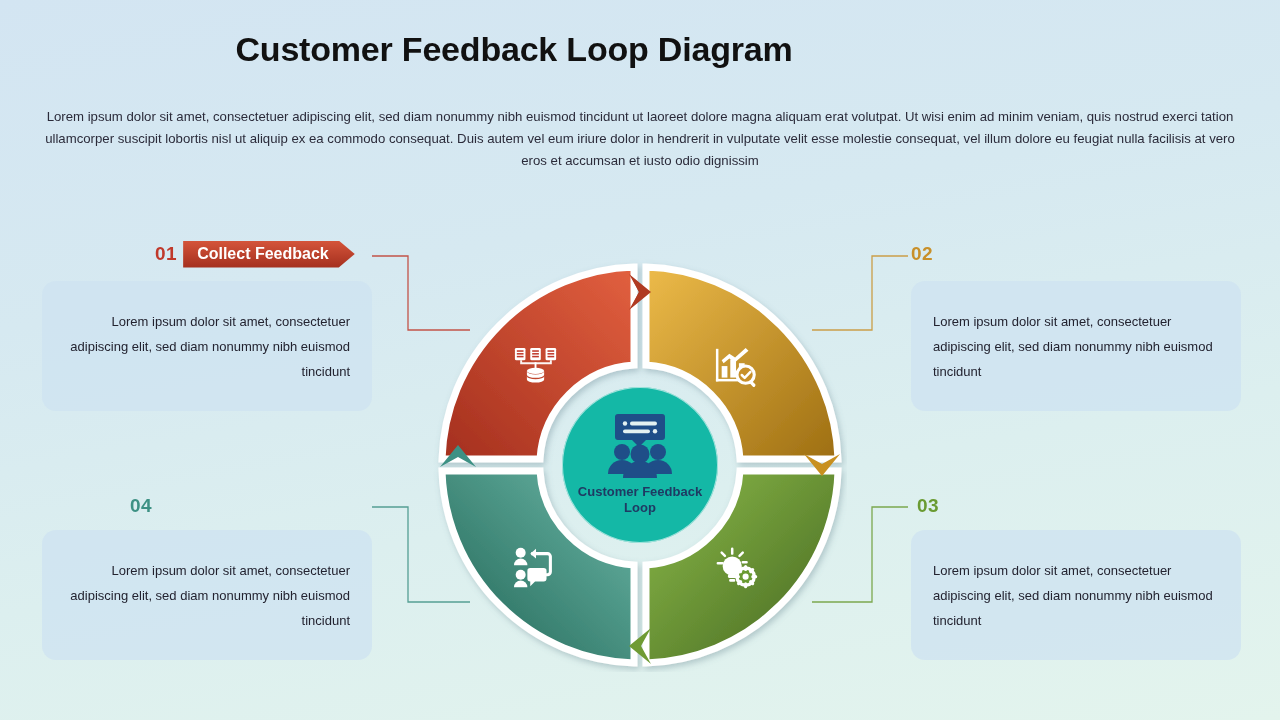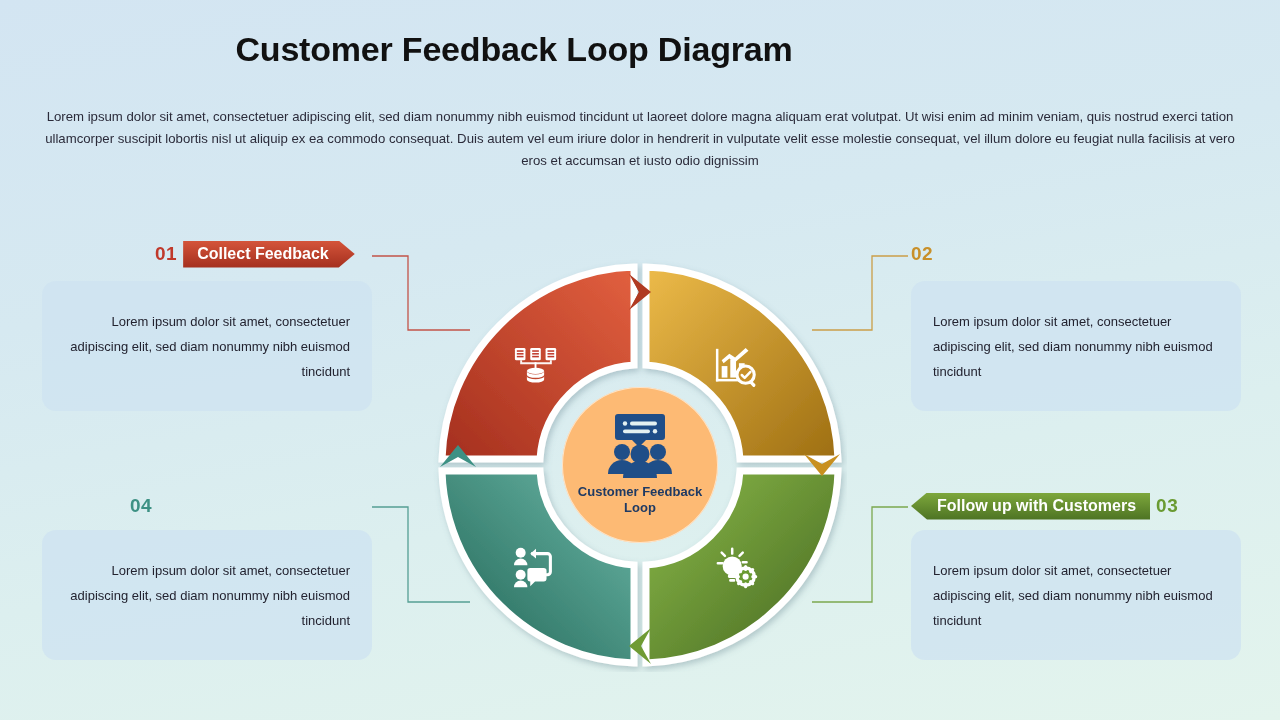--- a/index.html
+++ b/index.html
@@ -42,21 +42,21 @@
     font-size:13px;line-height:25px;color:#232330;
     display:flex;align-items:center;
   }
   .desc.left{text-align:right;justify-content:flex-end;}
   .desc.right{text-align:left;justify-content:flex-start;}
   
   #wheel{position:absolute;left:433px;top:258px;width:414px;height:414px;}
   .q-icon{position:absolute;width:46px;height:46px;}
   #hub{
     position:absolute;left:562px;top:387px;width:156px;height:156px;border-radius:50%;
-    background:#fdba74;display:flex;flex-direction:column;align-items:center;
+    background:#14b8a6;display:flex;flex-direction:column;align-items:center;
     justify-content:center;box-shadow:inset 0 0 0 1px rgba(255,255,255,.6);
   }
   #hub-label{
     margin-top:6px;font-size:13px;font-weight:bold;color:#1f3a63;
     text-align:center;line-height:16px;width:140px;
   }
 </style>
 </head>
 <body>
 
@@ -220,21 +220,20 @@
   <span class="banner r" style="background:linear-gradient(180deg,#d4543a,#a42f1e);">Collect Feedback</span>
 </div>
 <div class="desc left" style="left:42px;top:281px;">Lorem ipsum dolor sit amet, consectetuer adipiscing elit, sed diam nonummy nibh euismod tincidunt</div>
 
 <div class="label-row" style="left:911px;top:240px;">
   <span class="num" style="color:#c8902a;">02</span>
 </div>
 <div class="desc right" style="left:911px;top:281px;">Lorem ipsum dolor sit amet, consectetuer adipiscing elit, sed diam nonummy nibh euismod tincidunt</div>
 
 <div class="label-row" style="left:911px;top:492px;">
-  <span class="banner l" style="background:linear-gradient(180deg,#7da73c,#4d7323);">Follow up with Customers</span>
   <span class="num" style="color:#6a9b32;margin-left:6px;">03</span>
 </div>
 <div class="desc right" style="left:911px;top:530px;">Lorem ipsum dolor sit amet, consectetuer adipiscing elit, sed diam nonummy nibh euismod tincidunt</div>
 
 <div class="label-row" style="left:130px;top:492px;">
   <span class="num" style="color:#3d9184;margin-right:6px;">04</span>
 </div>
 <div class="desc left" style="left:42px;top:530px;">Lorem ipsum dolor sit amet, consectetuer adipiscing elit, sed diam nonummy nibh euismod tincidunt</div>
 
 </body></html>

